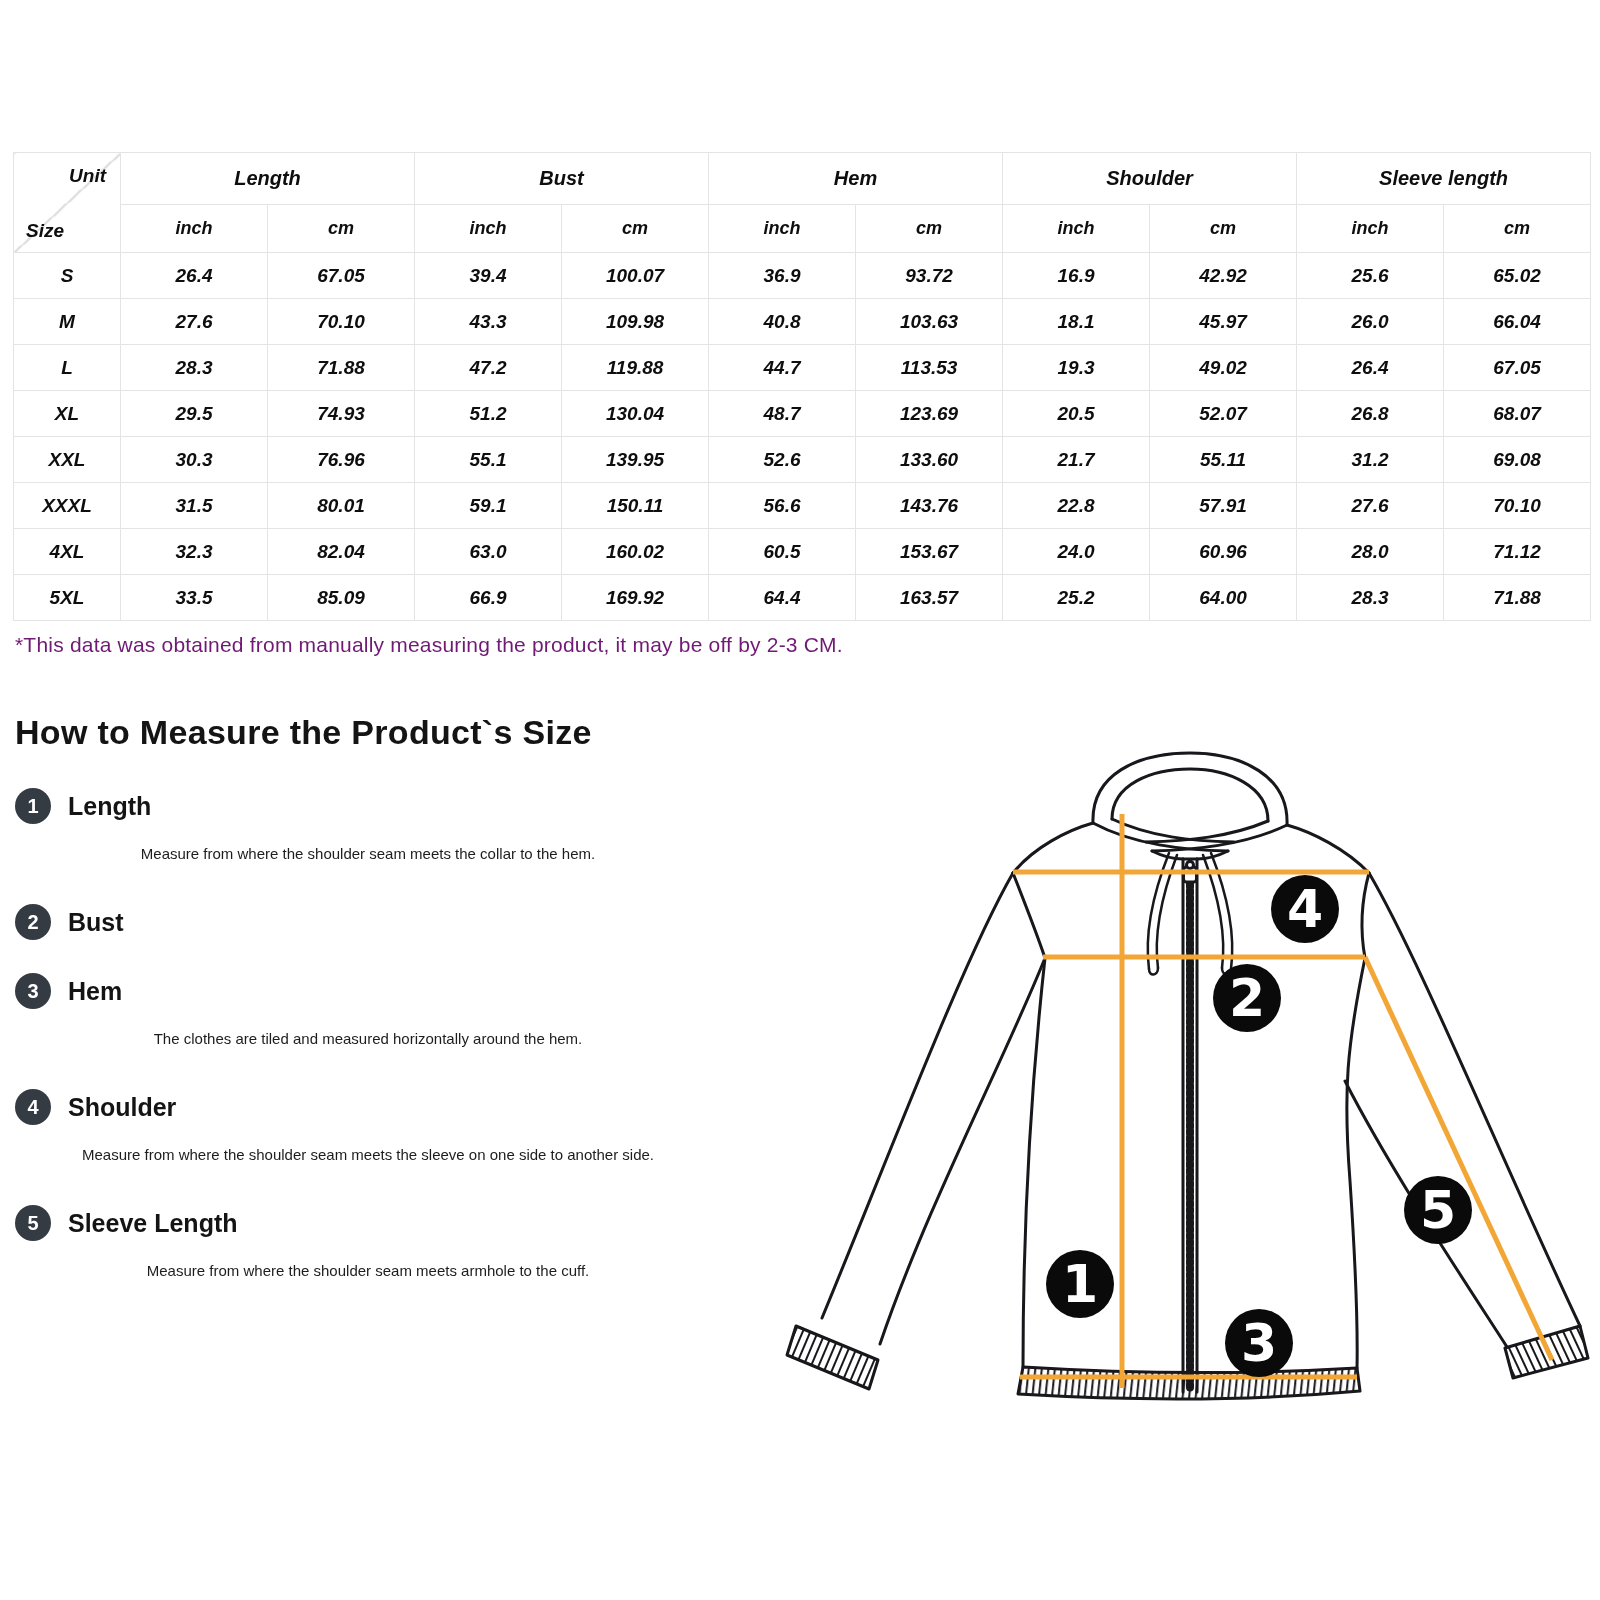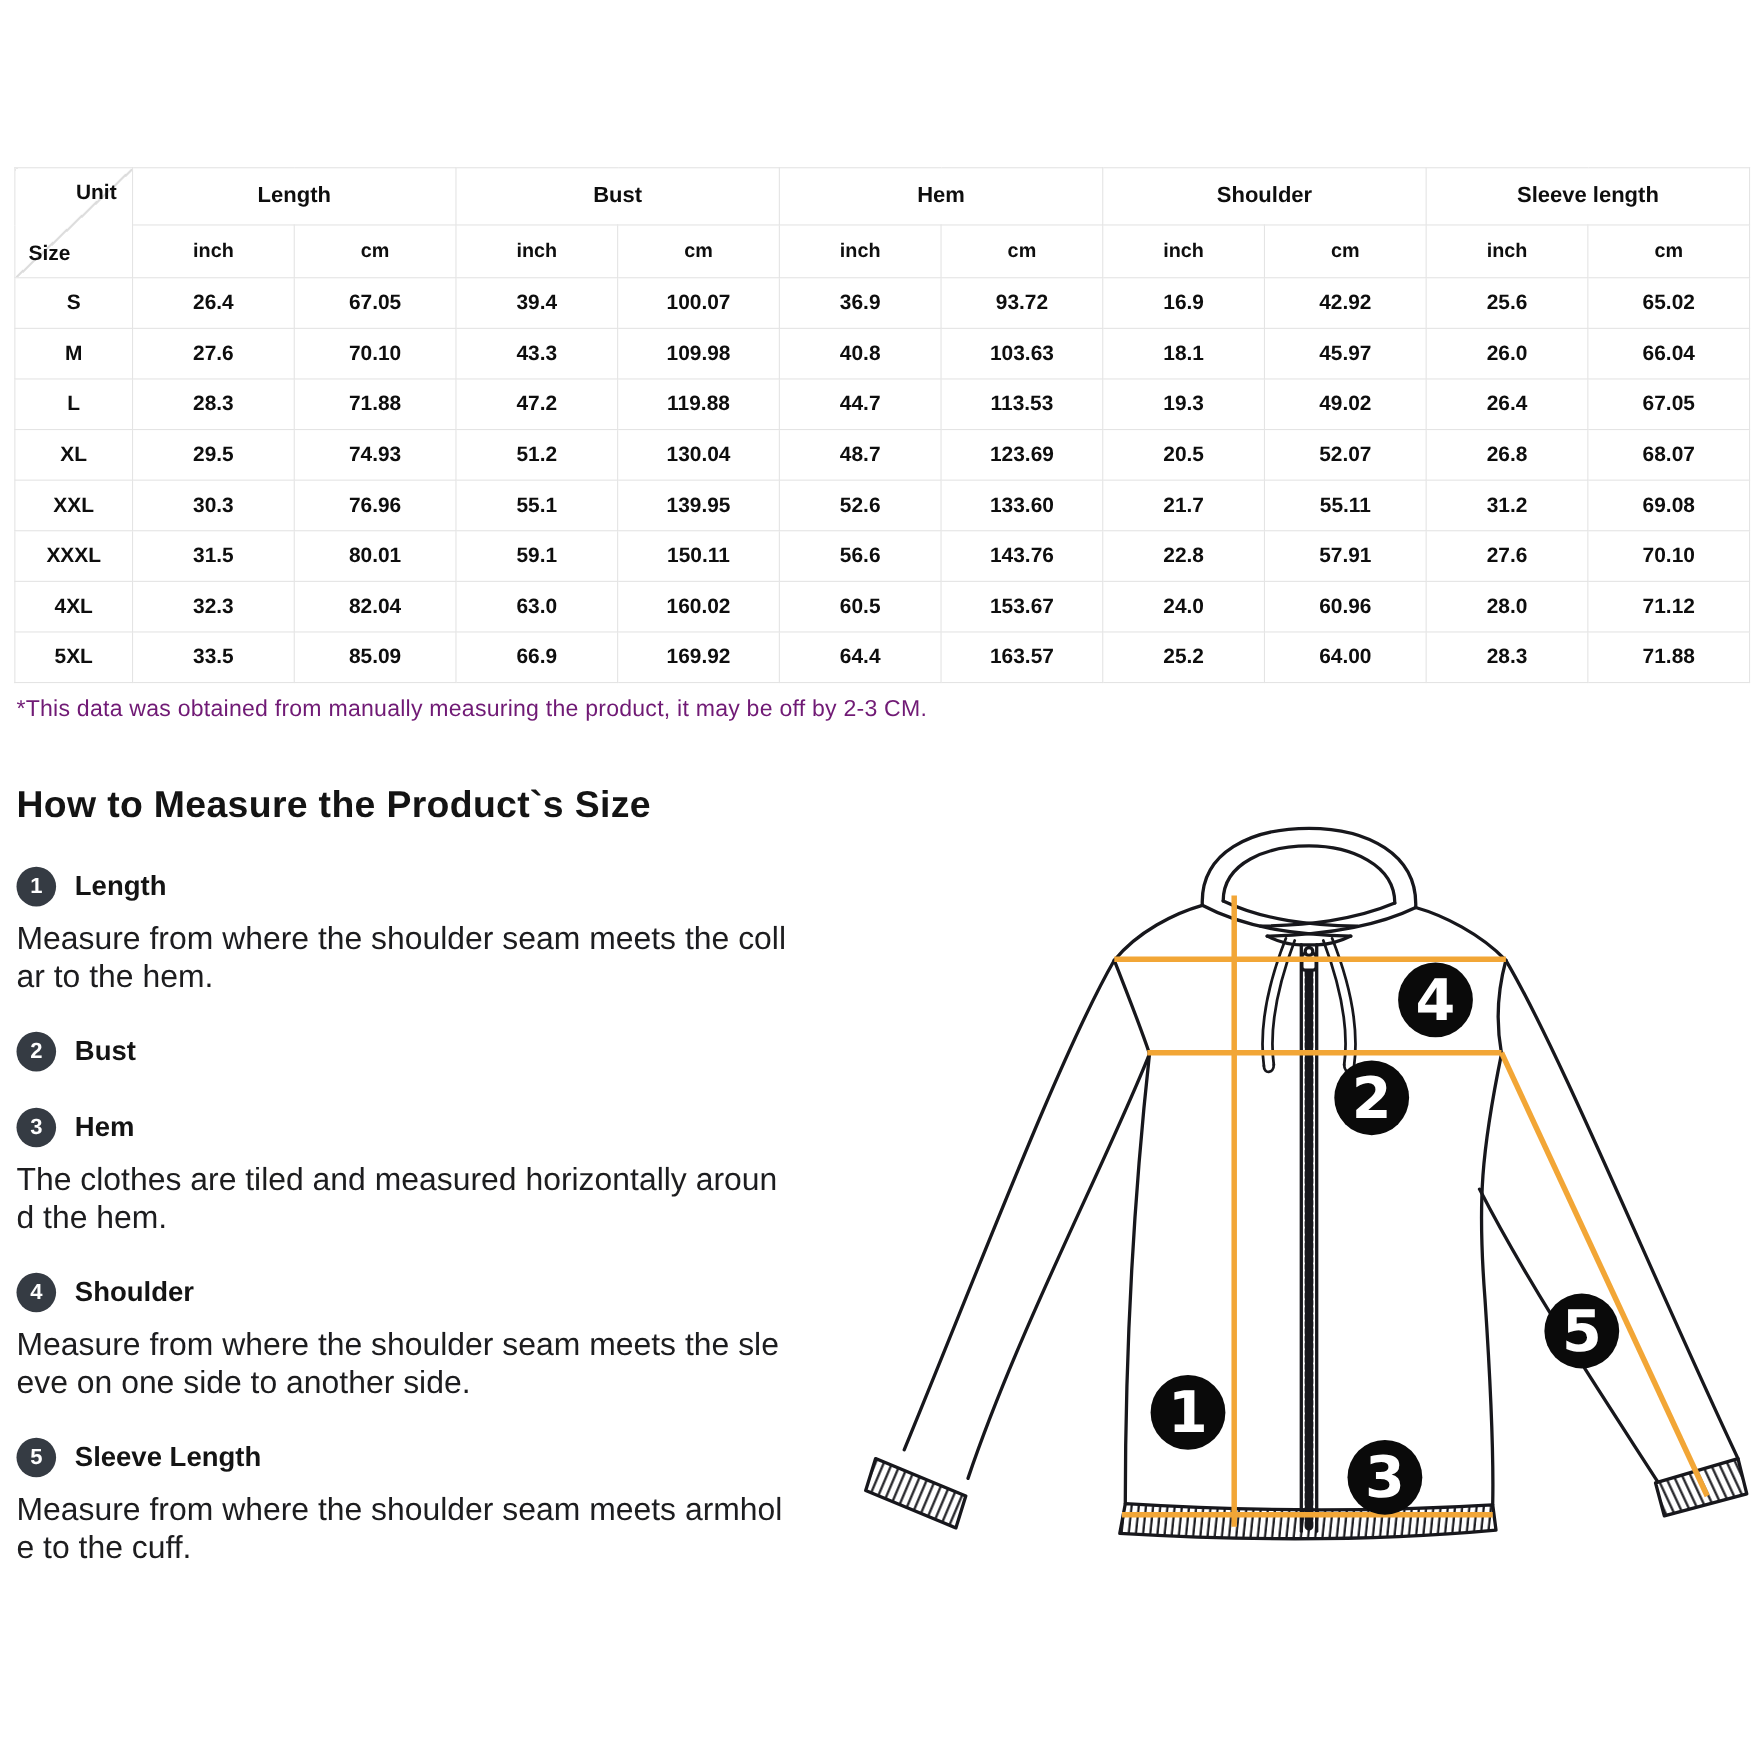--- a/index.html
+++ b/index.html
@@ -1,21 +1,21 @@
 <!DOCTYPE html>
 <html style="--accent: #F2A636;"><head>
 <meta charset="utf-8">
 <style>
   html,body{margin:0;padding:0;background:#fff;}
   .page{position:relative;width:1600px;height:1600px;background:#fff;overflow:hidden;
         font-family:"Liberation Sans",sans-serif;color:#141414;}
 
   
   table.size-table{border-collapse:collapse;table-layout:fixed;width:1577px;
-                   margin:152px 0 0 13px;background:#fff;}
+                   margin:152px 0 0 13px;background:#fff;font-style:italic;}
   .size-table th,.size-table td{border:1px solid #e4e4e4;text-align:center;vertical-align:middle;
                    font-weight:bold;color:#0e0e0e;padding:0;background:#fff;}
   .group-th{height:51px;font-size:20px;}
   .unit-th{height:47px;font-size:18px;}
   .size-table tbody th,.size-table tbody td{height:45px;font-size:19px;}
   th.corner{position:relative;background:
       linear-gradient(to bottom right,transparent calc(50% - 1px),#dcdcdc calc(50% - 1px),
       #dcdcdc calc(50% + 1px),transparent calc(50% + 1px));}
   .corner .unit-label{position:absolute;top:12px;right:14px;font-size:19px;}
   .corner .size-label{position:absolute;bottom:10px;left:12px;font-size:19px;}
@@ -25,21 +25,21 @@
   
   .howto-title{margin:56px 0 36px 15px;font-size:34px;font-weight:700;color:#141414;
                letter-spacing:.3px;}
   .howto-list{margin-left:15px;width:706px;}
   .howto-item{margin-bottom:33px;}
   .item-head{display:flex;align-items:center;gap:17px;margin-bottom:13px;}
   .badge{width:36px;height:36px;border-radius:50%;background:#353b43;color:#fff;
          font-size:20px;font-weight:bold;display:flex;align-items:center;justify-content:center;
          flex:0 0 36px;}
   .item-label{font-size:25px;font-weight:700;color:#141414;}
-  .item-desc{margin:0;font-size:29px;line-height:34px;color:#1d1d1f;word-break:break-all;}
+  .item-desc{margin:0;font-size:15px;line-height:34px;color:#1d1d1f;word-break:break-all;text-align:center;}
 
   
   .diagram{position:absolute;left:760px;top:726px;width:840px;height:720px;}
   .outline{stroke:#17171c;stroke-width:3;fill:none;stroke-linecap:round;stroke-linejoin:round;}
   .accent-line{stroke:var(--accent,#F2A636);stroke-width:5;fill:none;stroke-linecap:butt;}
   .badge-circle{fill:#0a0a0a;}
   .badge-num{fill:#fff;font-family:"DejaVu Sans","Liberation Sans",sans-serif;
              font-weight:bold;font-size:52px;text-anchor:middle;}
 </style>
 </head>

